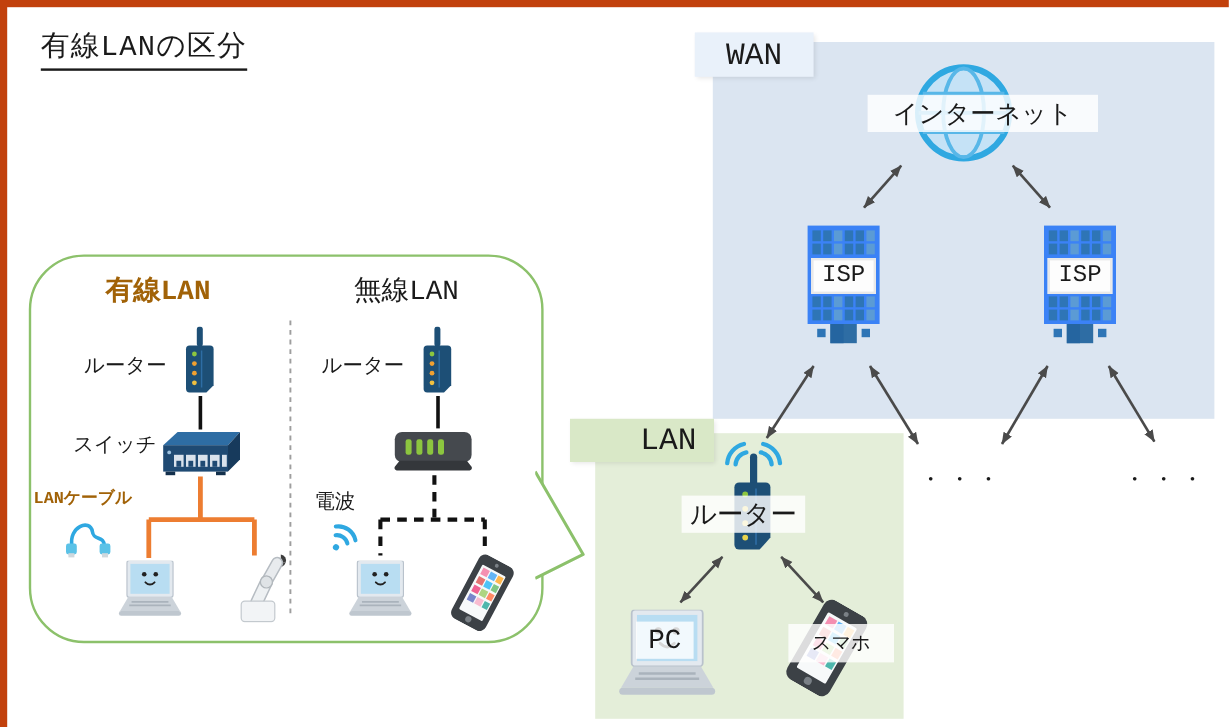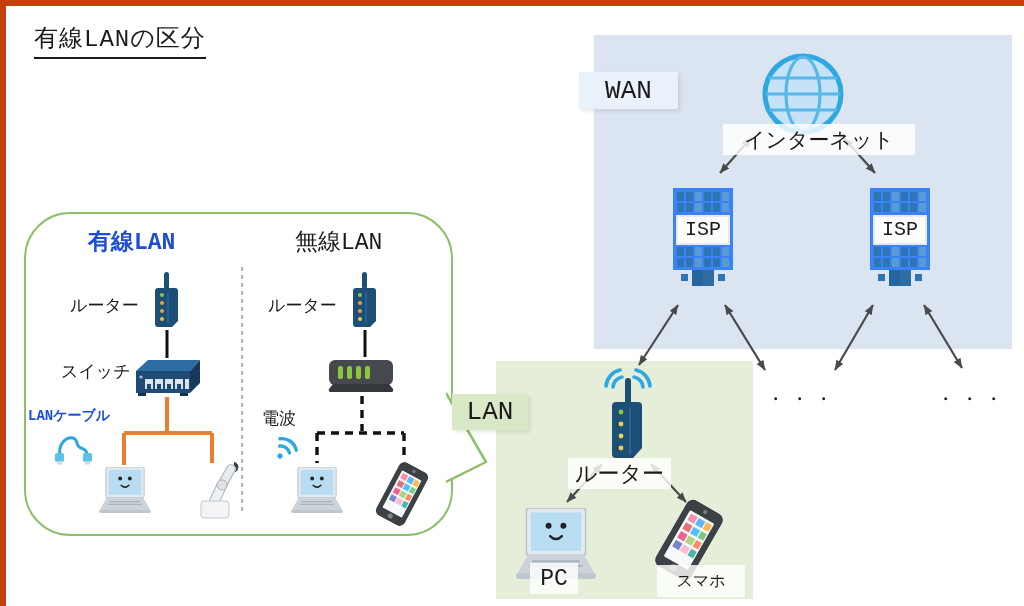--- a/index.html
+++ b/index.html
@@ -2,35 +2,35 @@
 <html><head>
 <meta charset="utf-8">
 <style>
   html,body{margin:0;padding:0;background:#fff;}
   #canvas{
     position:relative;width:1022px;height:604px;background:#ffffff;
     border:6px solid #c2410c;overflow:hidden;
     font-family:Liberation Mono, monospace;color:#1a1a1a;
   }
   .abs{position:absolute;}
-  .lbl{display:flex;align-items:center;justify-content:center;text-align:right;margin-top:45px;}
+  .lbl{display:flex;align-items:center;justify-content:center;text-align:right;}
   
   .page-title{font-size:24px;letter-spacing:1px;padding-bottom:3px;border-bottom:2px solid #1a1a1a;}
   
   .wan-box{background:#dbe5f1;z-index:0;}
   .lan-box{background:#e4eed9;z-index:0;}
   .zone-tag{font-size:26px;z-index:5;box-shadow:2px 2px 4px rgba(0,0,0,.10);}
   .wan-tag{background:#e9f1fa;}
   .lan-tag{background:#d9e8c7;}
   
   .float-lbl{background:rgba(255,255,255,.82);z-index:5;}
   
   .bubble{background:#fff;border:2.5px solid #8cc16b;border-radius:46px;z-index:1;}
   .tail{z-index:2;}
-  .orange{color:#1d4ed8;font-weight:bold;}
+  .orange{color:#a16207;font-weight:bold;}
   .col-title{font-size:23px;z-index:5;}
   .small-lbl{font-size:17px;z-index:5;line-height:1.15;}
   .dots{font-size:15px;font-weight:bold;letter-spacing:9px;z-index:5;}
   
   .building{width:60px;height:82px;background:#3b82f6;z-index:4;display:flex;flex-direction:column;padding:4px 3px 0 3px;box-sizing:border-box;}
   .win-row{display:flex;gap:2px;justify-content:center;margin-bottom:2px;}
   .win{width:7px;height:9px;background:#2e75b6;}
   .win:nth-child(3n){background:#5b9bd5;}
   .isp-lbl{background:#fdfdfd;border:2px solid #e9e9e9;margin:1px 0 2px 0;text-align:center;
            font-size:20px;line-height:26px;height:26px;}
@@ -186,21 +186,21 @@
         <span class="side-win"></span>
         <span class="door"></span>
         <span class="side-win"></span>
       </div>
   </div>
 
   <div class="abs dots" style="left:762px;top:384px;">・・・</div>
   <div class="abs dots" style="left:932px;top:384px;">・・・</div>
 
   <div class="abs lan-box" style="left:490px;top:355px;width:257px;height:238px;"></div>
-  <div class="abs lbl zone-tag lan-tag" style="left:446px;top:343px;width:76px;height:36px;">LAN</div>
+  <div class="abs lbl zone-tag lan-tag" style="left:469px;top:343px;width:76px;height:36px;padding-left:44px;">LAN</div>
 
   <svg class="abs icon" style="left:592px;top:358px;" width="60" height="100" viewBox="0 0 60 100">
     <g stroke="#2fa8e1" stroke-width="3.6" fill="none" stroke-linecap="round">
       <path d="M22,6 A18,18 0 0 0 8,22"></path>
       <path d="M24,13 A11,11 0 0 0 15,23"></path>
       <path d="M38,6 A18,18 0 0 1 52,22"></path>
       <path d="M36,13 A11,11 0 0 1 45,23"></path>
     </g>
     <rect x="27" y="14" width="6" height="28" rx="3" fill="#1d4f76"></rect>
     <path d="M18,38 h22 a4,4 0 0 1 4,4 v42 l-9,10 h-17 a4,4 0 0 1 -4,-4 v-48 a4,4 0 0 1 4,-4 z" fill="#1d4f76"></path>

